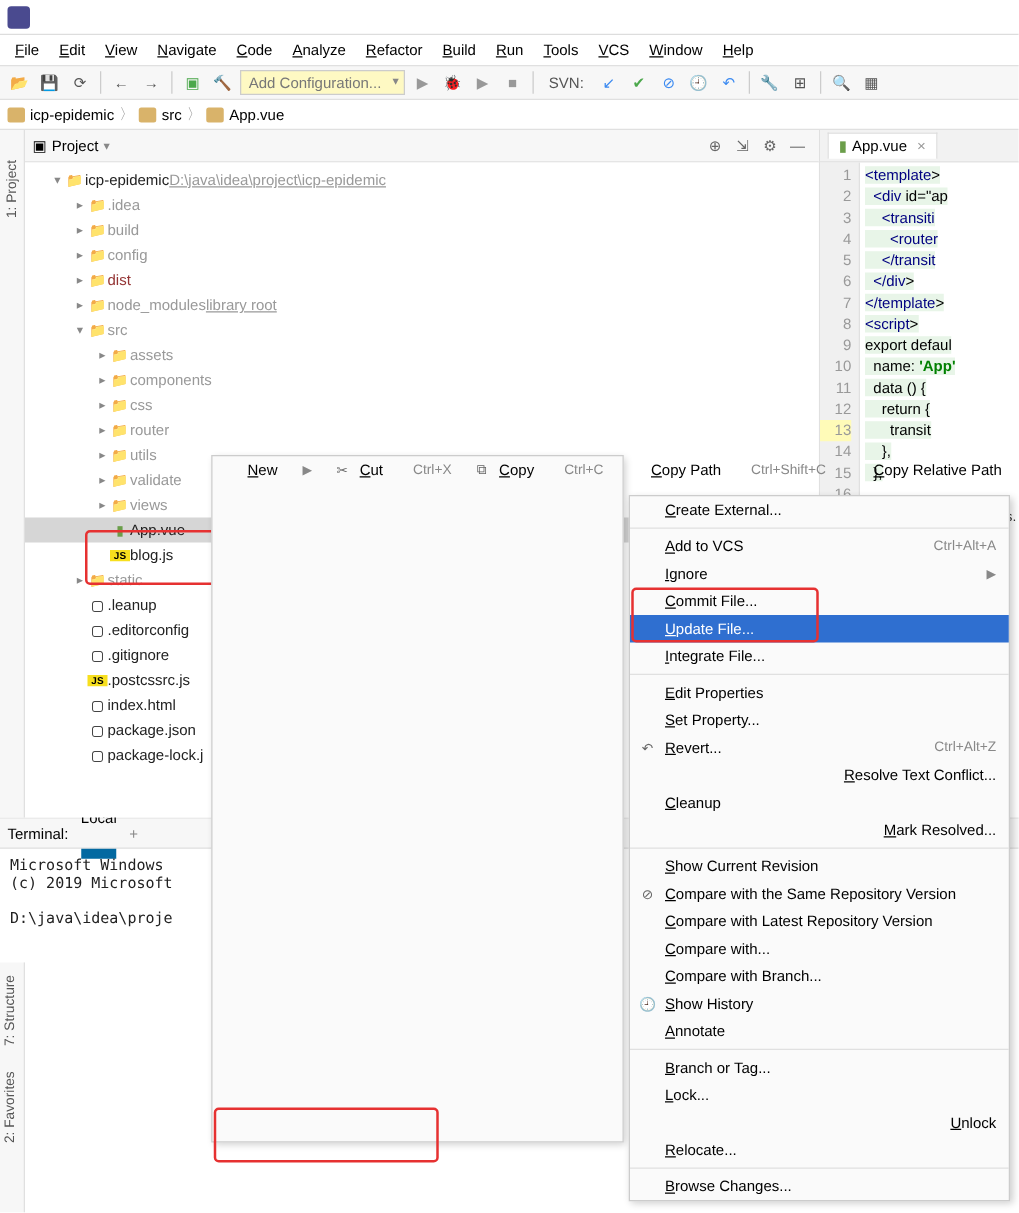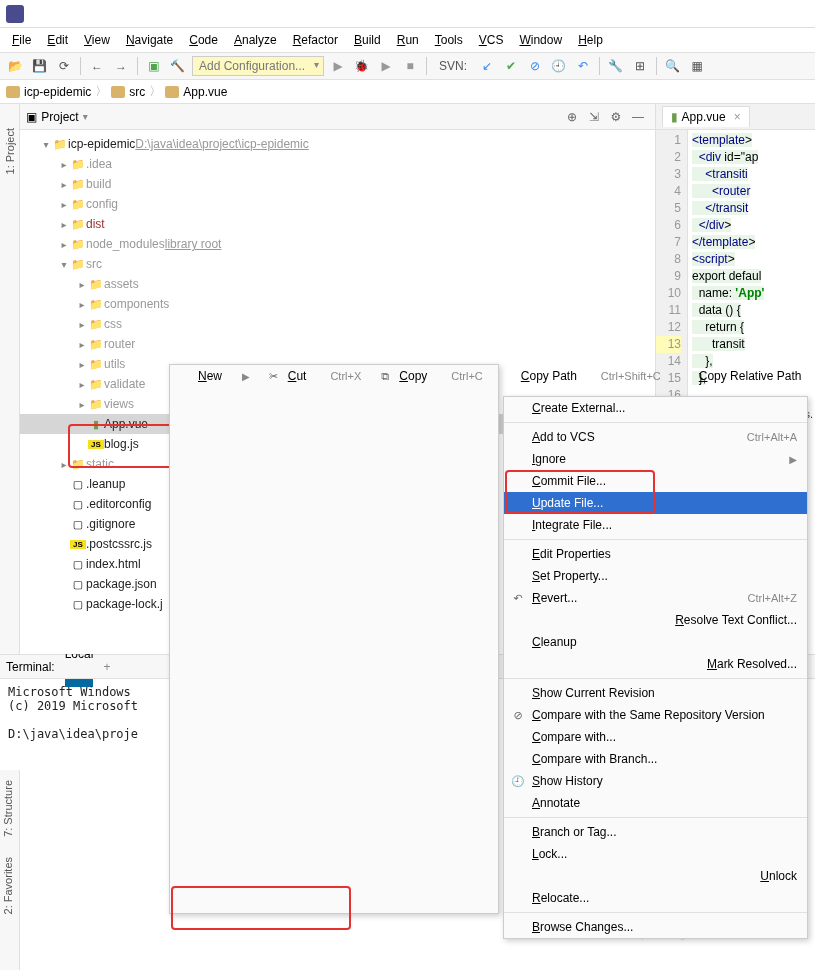--- a/index.html
+++ b/index.html
@@ -436,20 +436,23 @@
     </div>
     <div class="divider"></div>
     <div class="menu-item">
       <span><u>S</u>how Current Revision</span>
     </div>
     <div class="menu-item">
       <span class="micon">⊘</span>
       <span><u>C</u>ompare with the Same Repository Version</span>
     </div>
     <div class="menu-item">
+      <span><u>C</u>ompare with Latest Repository Version</span>
+    </div>
+    <div class="menu-item">
       <span><u>C</u>ompare with...</span>
     </div>
     <div class="menu-item">
       <span><u>C</u>ompare with Branch...</span>
     </div>
     <div class="menu-item">
       <span class="micon">🕘</span>
       <span><u>S</u>how History</span>
     </div>
     <div class="menu-item">

